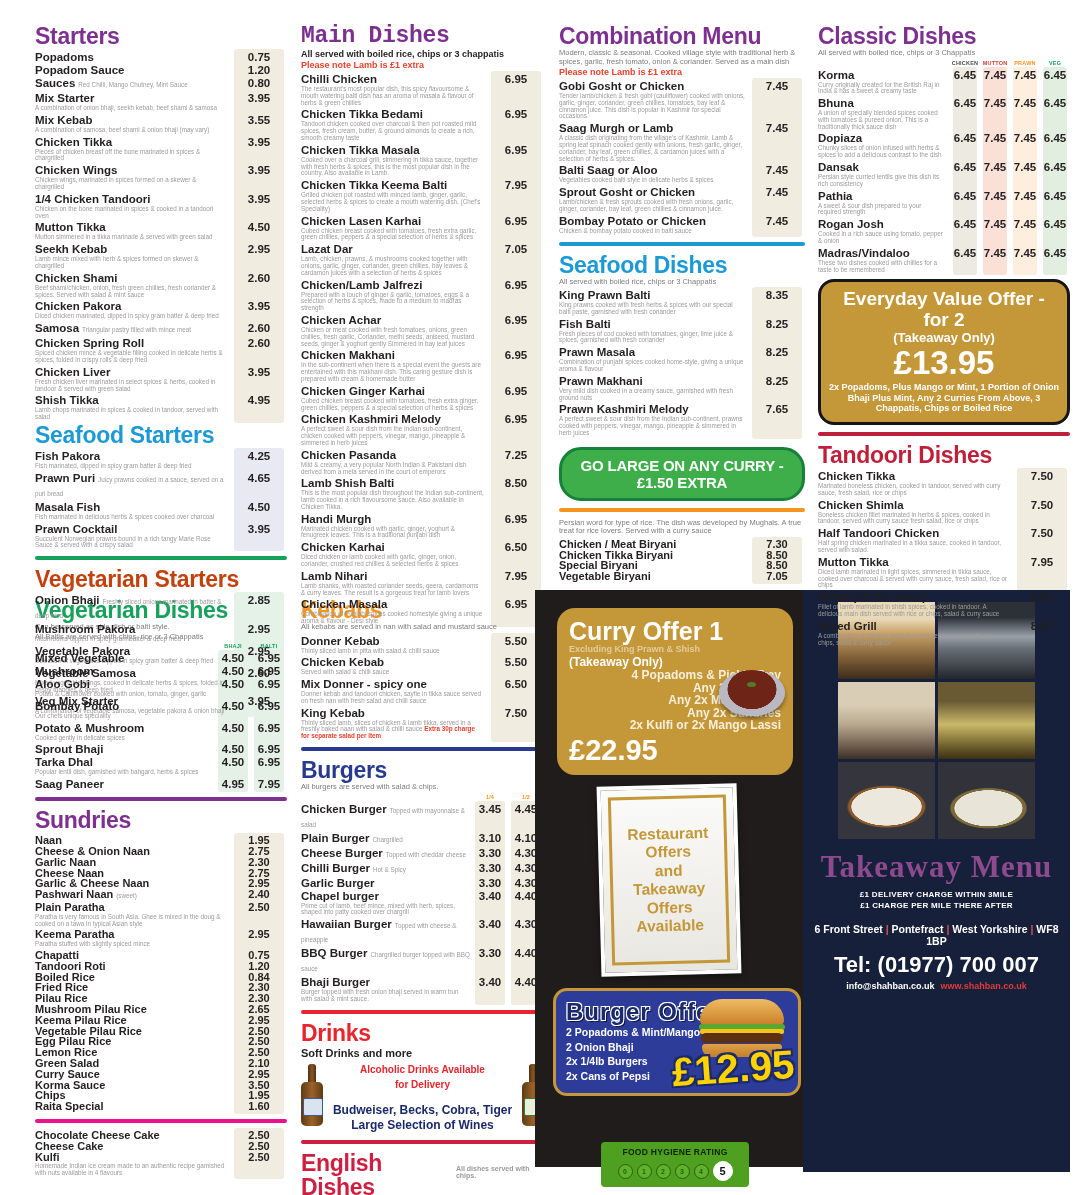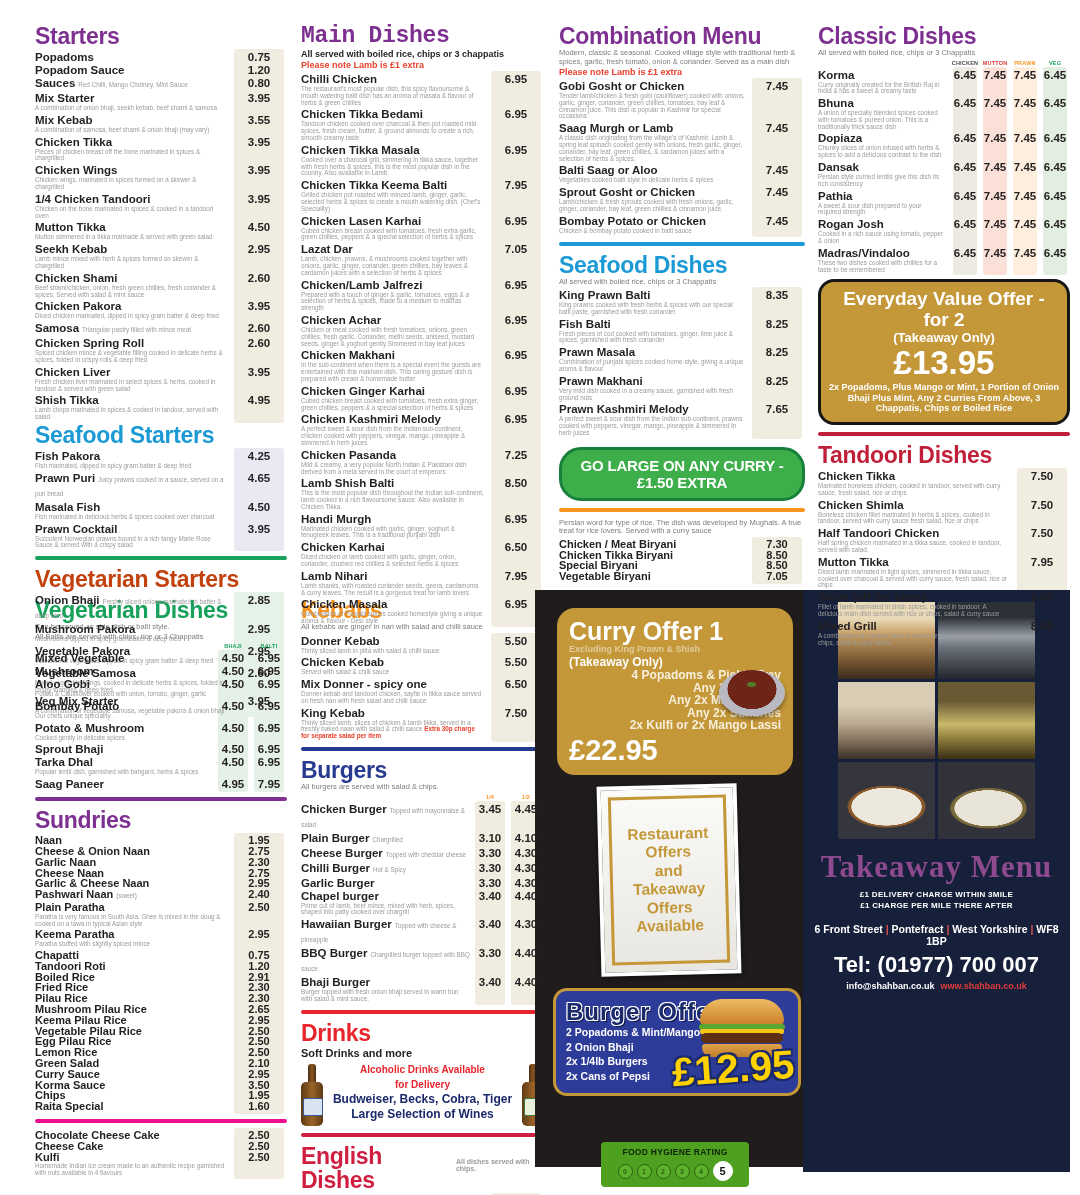--- a/index.html
+++ b/index.html
@@ -107,21 +107,21 @@
   .address .sep{color:#e05050;}
   .tel{text-align:center;color:#fff;font-size:22px;font-weight:800;margin-top:5px;}
   .weblinks{text-align:center;margin-top:3px;font-size:9px;font-weight:800;}
   .weblinks .em{color:#fff;}
   .weblinks .ww{color:#e23b3b;margin-left:6px;}
   
   .drinks-soft{font-size:11px;font-weight:800;color:#231f20;margin:2px 0 3px;}
   .drinks-body{display:flex;align-items:flex-start;justify-content:space-between;}
   .drinks-mid{flex:1;text-align:center;padding:0 4px;}
   .alc{color:#e8252c;font-size:10px;font-weight:700;line-height:15px;}
-  .beers{color:#1b2a6b;font-size:12px;font-weight:800;line-height:15px;margin-top:0;}
+  .beers{color:#1b2a6b;font-size:12px;font-weight:800;line-height:15px;margin-top:11px;}
   .bottle{width:22px;height:62px;position:relative;margin-top:2px;}
   .bottle .bod{position:absolute;bottom:0;left:0;width:22px;height:44px;border-radius:5px;background:linear-gradient(90deg,#5e3a16,#9a6228,#5e3a16);}
   .bottle .neck{position:absolute;top:0;left:7px;width:8px;height:20px;border-radius:3px 3px 0 0;background:linear-gradient(90deg,#4e3012,#8a5622,#4e3012);}
   .bottle .lbl{position:absolute;bottom:10px;left:2px;width:18px;height:16px;border-radius:2px;}
   .bottle.bud .lbl{background:#d9e4f0;border:1px solid #3a5a9a;}
   .bottle.becks .lbl{background:#e8f0dc;border:1px solid #3a7a3a;}
 </style>
 </head>
 <body>
 
@@ -716,21 +716,21 @@
             <div class="row">
               <span class="n">Chapatti</span>
               <span class="p" style="width: 56px;">0.75</span>
             </div>
             <div class="row">
               <span class="n">Tandoori Roti</span>
               <span class="p" style="width: 56px;">1.20</span>
             </div>
             <div class="row">
               <span class="n">Boiled Rice</span>
-              <span class="p" style="width: 56px;">2.91</span>
+              <span class="p" style="width: 56px;">0.84</span>
             </div>
             <div class="row">
               <span class="n">Fried Rice</span>
               <span class="p" style="width: 56px;">2.30</span>
             </div>
             <div class="row">
               <span class="n">Pilau Rice</span>
               <span class="p" style="width: 56px;">2.30</span>
             </div>
             <div class="row">
@@ -798,21 +798,21 @@
         </div>
       </div>
   </div>
 
   <div class="col" style="left:301px;top:598px;width:243px;">
     <div>
         <div class="sec">
           <div class="sec-h">
             <span class="sec-title" style="color: rgb(247, 148, 29);">Kebabs</span>
           </div>
-          <div class="sec-intro ">All kebabs are ginger in nan with salad and chilli sauce</div>
+          <div class="sec-intro ">All kebabs are served in nan with salad and mustard sauce</div>
           <div class="items">
             <div class="stripe" style="width: 50px; right: 3px; background: rgb(240, 236, 223);"></div>
             <div class="row">
               <span class="n">Donner Kebab</span>
               <span class="p" style="width: 56px;">5.50</span>
             </div>
             <div class="d" style="padding-right: 60px;">Thinly sliced lamb in pitta with salad &amp; chilli sauce</div>
             <div class="row">
               <span class="n">Chicken Kebab</span>
               <span class="p" style="width: 56px;">5.50</span>

